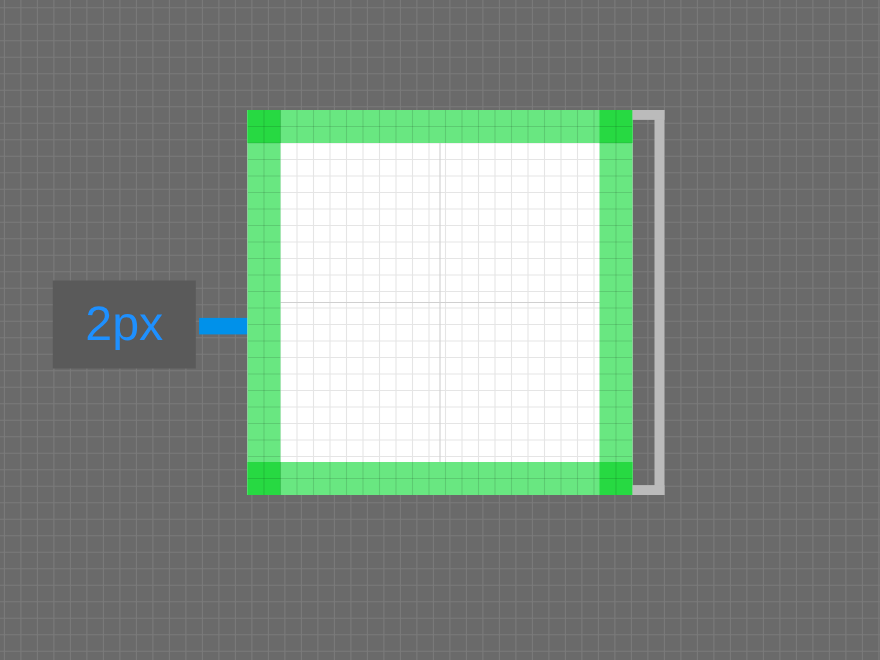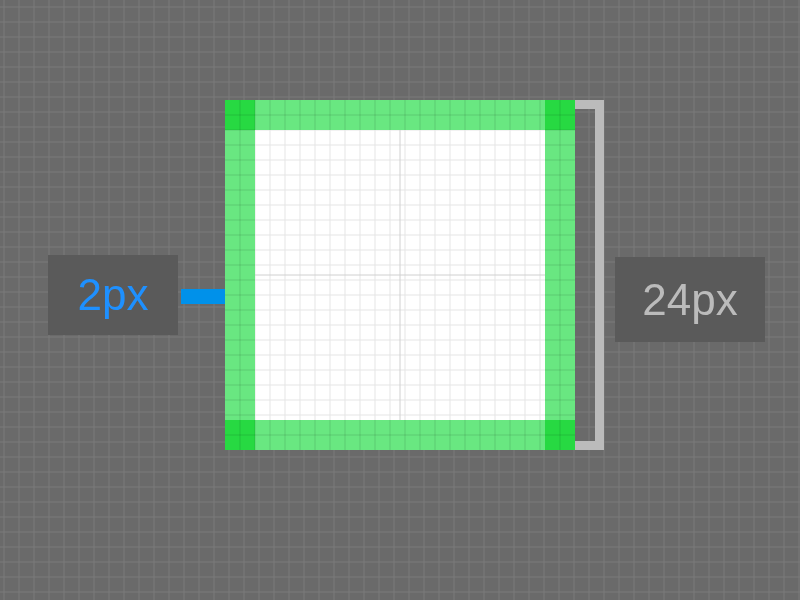--- a/index.html
+++ b/index.html
@@ -299,17 +299,14 @@
         <line y1="285" x1="320" y2="285" x2="350"></line>
         <line y1="300" x1="320" y2="300" x2="350"></line>
         <line y1="315" x1="320" y2="315" x2="350"></line>
     </g>
   </svg>
 
   <div class="bracket br-v"></div>
   <div class="bracket br-t"></div>
   <div class="bracket br-b"></div>
 
-  <div class="label-box label-right">
-    <span>24px</span>
-  </div>
 
 </div>
 
 </body></html>

